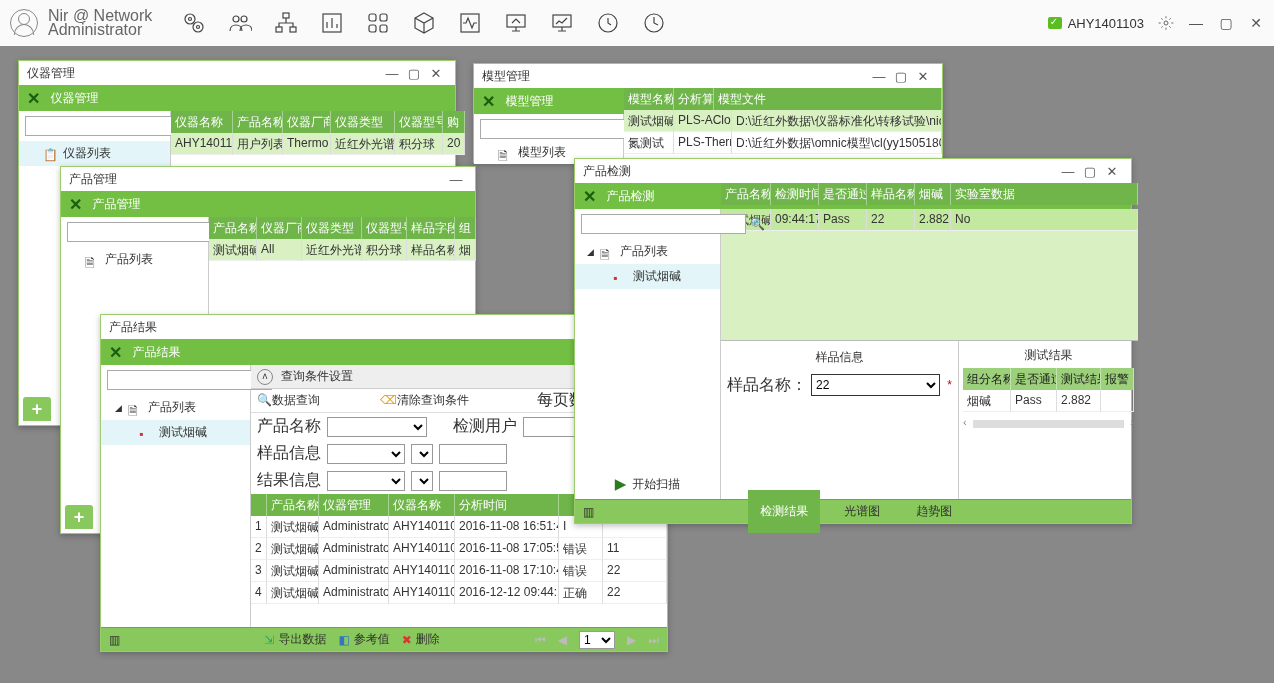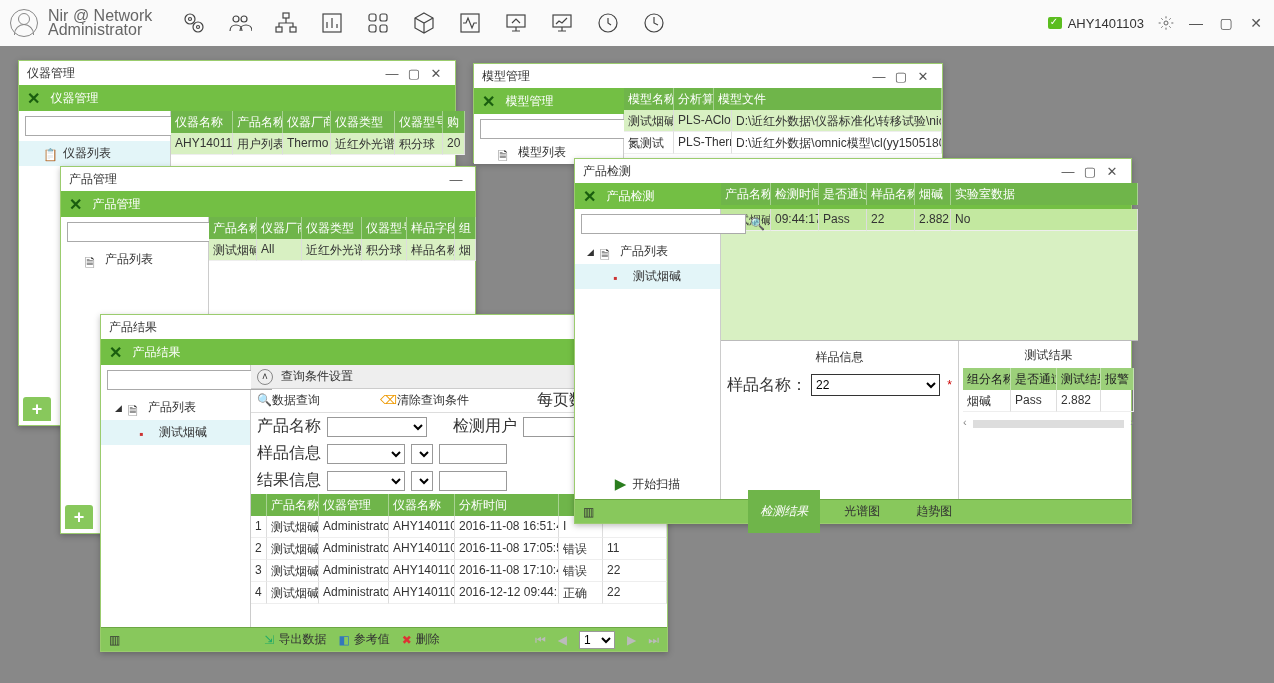--- a/index.html
+++ b/index.html
@@ -498,17 +498,17 @@
             <span style="flex:1; height:8px; background:#ddd; margin:4px 6px;"></span>
             <span>›</span>
           </div>
         </div>
       </div>
     </div>
   </div>
   <div class="statusbar">
     <span>▥</span>
     <span style="width:130px;"></span>
-    <span style="padding:13px 12px; background:#6fb54a; color:#fff;font-style:italic;">检测结果</span>
+    <span style="padding:13px 12px; background:#6fb54a; color:#fff;">检测结果</span>
     <span style="padding:3px 12px;">光谱图</span>
     <span style="padding:3px 12px;">趋势图</span>
   </div>
 </div>
 
 </body></html>

